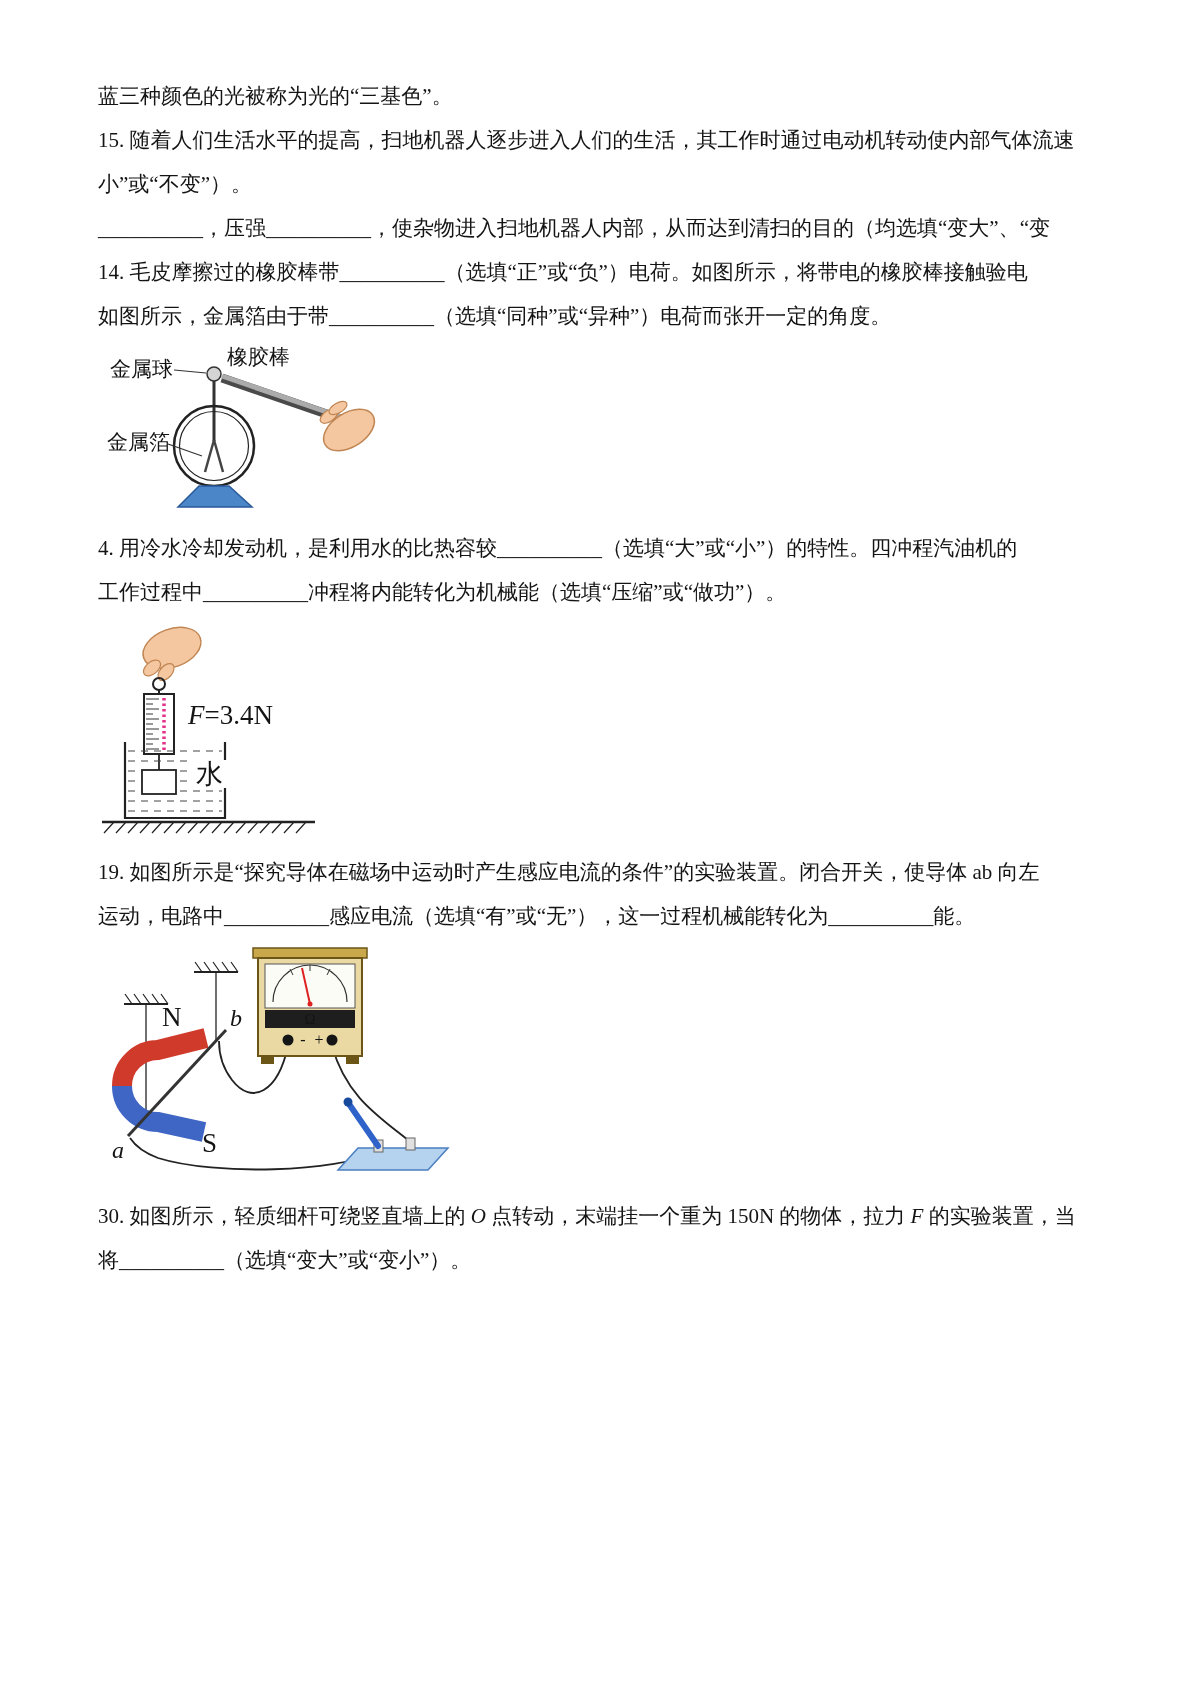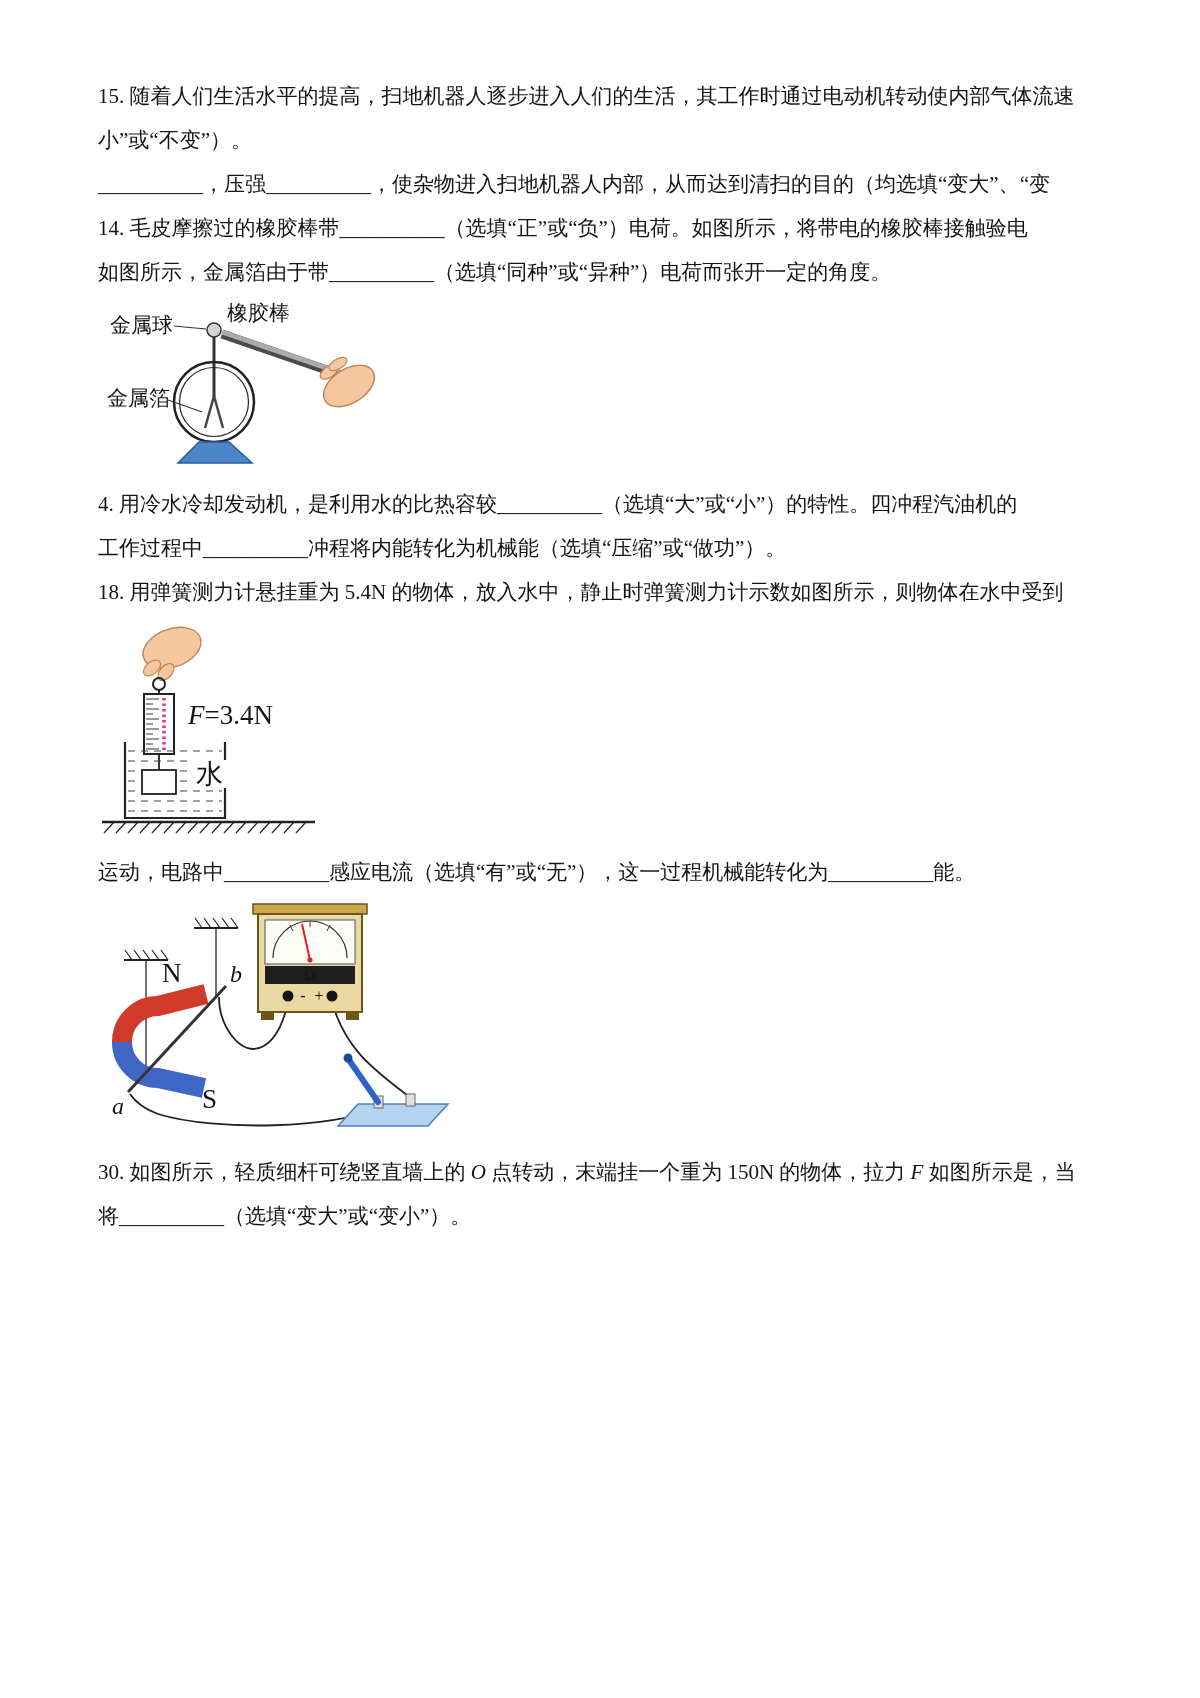--- a/index.html
+++ b/index.html
@@ -22,20 +22,21 @@
   .clabel { font-size:21px; }
   .flabel { font-size:27px; }
   .pole-label { font-size:27px; }
   .end-label { font-size:24px; font-style:italic; }
 </style>
 </head>
 <body>
 
 <div>
 
+  <p class="line"><span>蓝三种颜色的光被称为光的“三基色”。</span></p>
 
   <section>
     <p class="line"><span>15. 随着人们生活水平的提高，扫地机器人逐步进入人们的生活，其工作时通过电动机转动使内部气体流速</span></p>
     <p class="line"><span>小”或“不变”）。</span></p>
     <p class="line"><span>__________，压强__________，使杂物进入扫地机器人内部，从而达到清扫的目的（均选填“变大”、“变</span></p>
   </section>
 
   <section>
     <p class="line"><span>14. 毛皮摩擦过的橡胶棒带__________（选填“正”或“负”）电荷。如图所示，将带电的橡胶棒接触验电</span></p>
     <p class="line"><span>如图所示，金属箔由于带__________（选填“同种”或“异种”）电荷而张开一定的角度。</span></p>
@@ -64,21 +65,20 @@
       </svg>
     </figure>
   </section>
 
   <section>
     <p class="line"><span>4. 用冷水冷却发动机，是利用水的比热容较__________（选填“大”或“小”）的特性。四冲程汽油机的</span></p>
     <p class="line"><span>工作过程中__________冲程将内能转化为机械能（选填“压缩”或“做功”）。</span></p>
   </section>
 
   <section>
-    <p class="line"><span>18. 用弹簧测力计悬挂重为 5.4N 的物体，放入水中，静止时弹簧测力计示数如图所示，则物体在水中受到</span></p>
 
     <figure class="fig fig18">
       <svg width="280" height="220" viewBox="0 0 280 220">
         <g>
           <ellipse cx="72" cy="28" rx="30" ry="19" transform="rotate(-20 72 28)" fill="#f4c7a1" stroke="#c08552" stroke-width="1.5"></ellipse>
           <ellipse cx="52" cy="48" rx="10" ry="6" transform="rotate(-40 52 48)" fill="#f4c7a1" stroke="#c08552" stroke-width="1.2"></ellipse>
           <ellipse cx="66" cy="52" rx="10" ry="6" transform="rotate(-48 66 52)" fill="#f4c7a1" stroke="#c08552" stroke-width="1.2"></ellipse>
         </g>
         <circle cx="59" cy="64" r="6" fill="none" stroke="#222" stroke-width="2"></circle>
         <line x1="59" y1="70" x2="59" y2="74" stroke="#222" stroke-width="2"></line>
@@ -100,20 +100,21 @@
         <rect x="42" y="150" width="34" height="24" fill="#ffffff" stroke="#222" stroke-width="1.8"></rect>
         <rect x="92" y="140" width="36" height="28" fill="#ffffff" stroke="none"></rect>
         <text x="96" y="163" class="flabel">水</text>
         <line x1="2" y1="202" x2="215" y2="202" stroke="#222" stroke-width="2.5"></line>
         <path d="M14 202 L4 213 M26 202 L16 213 M38 202 L28 213 M50 202 L40 213 M62 202 L52 213 M74 202 L64 213 M86 202 L76 213 M98 202 L88 213 M110 202 L100 213 M122 202 L112 213 M134 202 L124 213 M146 202 L136 213 M158 202 L148 213 M170 202 L160 213 M182 202 L172 213 M194 202 L184 213 M206 202 L196 213" stroke="#222" stroke-width="1.2" fill="none"></path>
       </svg>
     </figure>
   </section>
 
   <section>
+    <p class="line"><span>19. 如图所示是“探究导体在磁场中运动时产生感应电流的条件”的实验装置。闭合开关，使导体 ab 向左</span></p>
     <p class="line"><span>运动，电路中__________感应电流（选填“有”或“无”），这一过程机械能转化为__________能。</span></p>
 
     <figure class="fig fig19">
       <svg width="400" height="240" viewBox="0 0 400 240">
 
         <g stroke="#222">
           <line x1="18" y1="60" x2="62" y2="60" stroke-width="2"></line>
           <path d="M26 60 L19 50 M35 60 L28 50 M44 60 L37 50 M53 60 L46 50 M62 60 L55 50" stroke-width="1.2" fill="none"></path>
           <line x1="40" y1="60" x2="40" y2="172" stroke-width="1.3"></line>
         </g>
@@ -159,17 +160,17 @@
           <rect x="268" y="196" width="9" height="12" fill="#e0e0e0" stroke="#666" stroke-width="1"></rect>
           <rect x="300" y="194" width="9" height="12" fill="#e0e0e0" stroke="#666" stroke-width="1"></rect>
           <line x1="272" y1="202" x2="243" y2="160" stroke="#2f63c9" stroke-width="6" stroke-linecap="round"></line>
           <circle cx="242" cy="158" r="4.5" fill="#174a9c"></circle>
         </g>
       </svg>
     </figure>
   </section>
 
   <section>
-    <p class="line"><span>30. 如图所示，轻质细杆可绕竖直墙上的 </span><span class="seg-i">O</span><span> 点转动，末端挂一个重为 150N 的物体，拉力 </span><span class="seg-i">F</span><span> 如图所示是，当</span></p>
+    <p class="line"><span>30. 如图所示，轻质细杆可绕竖直墙上的 </span><span class="seg-i">O</span><span> 点转动，末端挂一个重为 150N 的物体，拉力 </span><span class="seg-i">F</span><span> 的实验装置，当</span></p>
     <p class="line"><span>将__________（选填“变大”或“变小”）。</span></p>
   </section>
 
 </div>
 
 </body></html>

